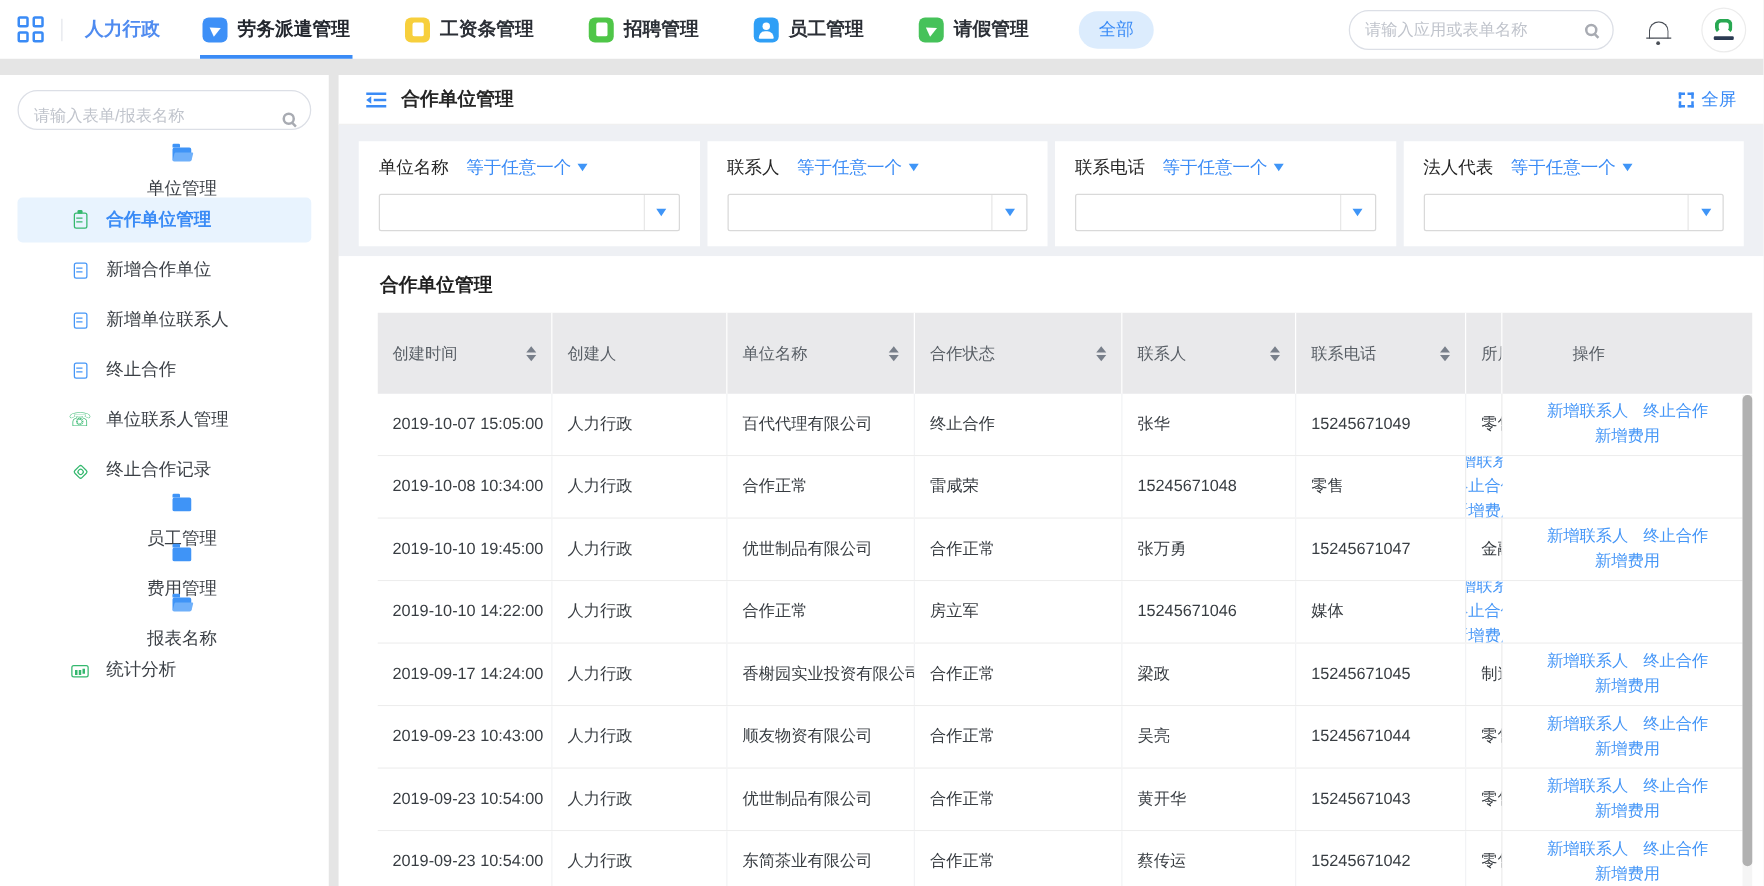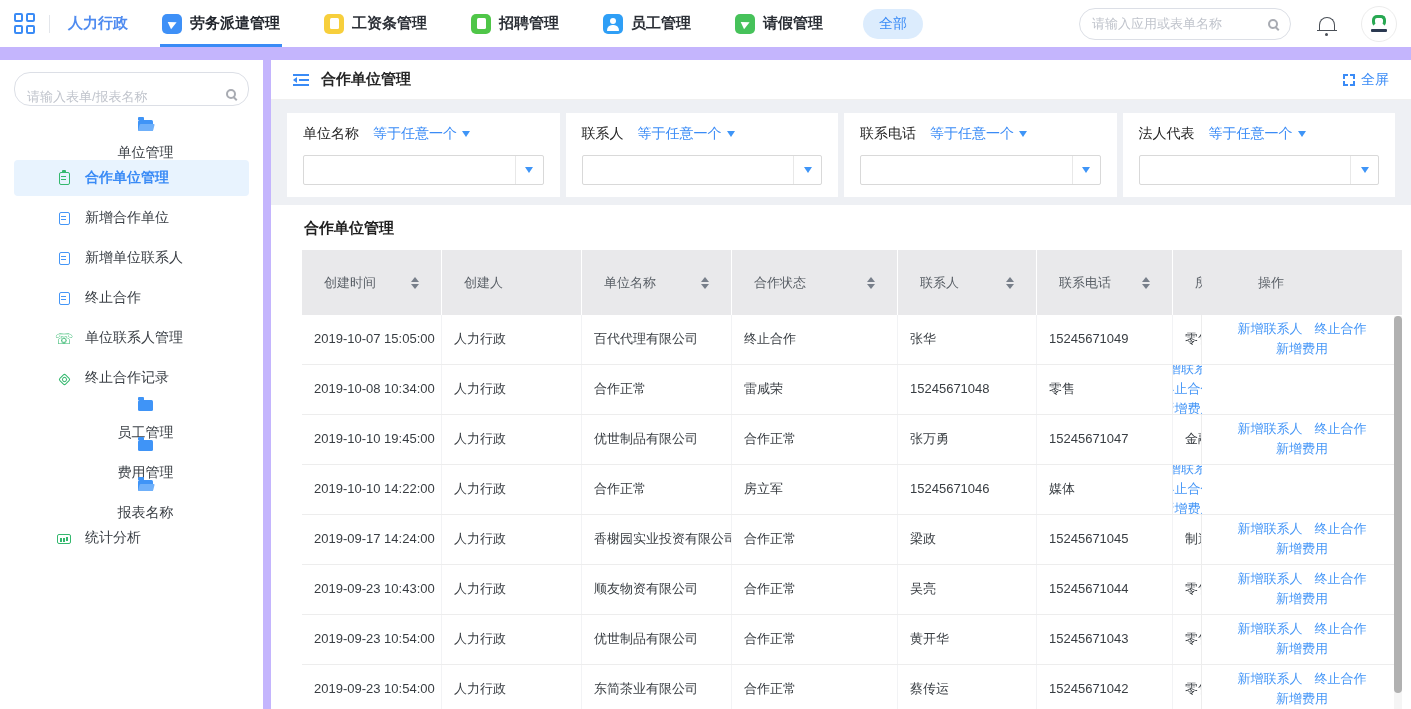--- a/index.html
+++ b/index.html
@@ -1,18 +1,18 @@
 <!DOCTYPE html>
 <html><head>
 <meta charset="utf-8">
 <style>
   * { margin:0; padding:0; box-sizing:border-box; }
   html,body { width:1411px; height:709px; overflow:hidden; }
   body { font-family:"Liberation Sans","DejaVu Sans",sans-serif; }
-  .app { position:relative; width:1411px; height:709px; background:#c4b5fd; overflow:hidden; }
+  .app { position:relative; width:1411px; height:709px; background:#e5e5e5; overflow:hidden; }
 
   
   .topbar { position:absolute; top:0; left:0; right:0; height:47px; background:#fff;
             display:flex; align-items:center; padding:0 14px; }
   .i-grid { display:grid; grid-template-columns:9px 9px; grid-template-rows:9px 9px; gap:3px; cursor:pointer; }
   .i-grid span { border:2px solid #3a8bf6; border-radius:2px; }
   .v-divider { width:1px; height:18px; background:#e3e6eb; margin:0 18px 0 14px; }
   .workspace { color:#4f8bf0; font-size:15px; font-weight:600; cursor:pointer; }
   .tabs { display:flex; gap:44px; margin-left:34px; height:47px; align-items:center;justify-content:center; }
   .tab { display:flex; align-items:center; gap:8px; height:47px; position:relative;
@@ -39,22 +39,22 @@
             border-radius:8px 8px 0 0; border-bottom:none; position:relative; cursor:pointer; flex:none; }
   .i-bell::before { content:''; position:absolute; left:-3px; right:-3px; top:12px; height:1.5px; background:#4a4f57; }
   .i-bell::after { content:''; position:absolute; left:5px; top:15px; width:3px; height:3px; border-radius:50%; background:#4a4f57; }
   .avatar { width:36px; height:36px; border-radius:50%; background:#fff; border:1px solid #ececec;
             display:flex; flex-direction:column; align-items:center; justify-content:center; gap:2px; cursor:pointer; flex:none; }
   .logo { width:14px; height:12px; border:3px solid #28a852; border-bottom-color:transparent; border-radius:5px; }
   .logo-text { width:16px; height:3px; background:#2b3a52; border-radius:1px; }
 
   
   .sidebar { position:absolute; top:60px; left:0; bottom:0; width:263px; background:#fff; }
-  .side-search { margin:12px 14px 4px; height:20px; border:1px solid #dcdfe6; border-radius:16px;
-                 display:flex; align-items:flex-start; padding:16px 12px; }
+  .side-search { margin:12px 14px 4px; height:32px; border:1px solid #dcdfe6; border-radius:16px;
+                 display:flex; align-items:flex-end; padding:3px 12px; }
   .tree { padding-top:8px; }
   .nav-item { height:40px; display:flex; align-items:center; gap:13px; font-size:14px; color:#3a3f45; cursor:pointer; }
   .nav-item.lvl0 { padding-left:28px;flex-direction:column; }
   .nav-item.lvl1 { padding-left:56px; }
   .nav-item.active { background:#e8f3fe; margin:2px 14px; border-radius:4px; height:36px;
                      padding-left:42px; color:#3a8bf6; font-weight:600; }
   .nav-icon { width:16px; display:flex; justify-content:center; flex:none; }
   .i-folder, .i-folder-open { width:15px; height:11px; background:#3f94f7; border-radius:1.5px; position:relative; margin-top:2px; }
   .i-folder::before, .i-folder-open::before { content:''; position:absolute; top:-3px; left:0; width:6px; height:3px;
                      background:#3f94f7; border-radius:1px 1px 0 0; }
@@ -108,21 +108,21 @@
            border-top:6px solid #3f95f7; }
   .f-select { height:30px; border:1px solid #d9d9d9; border-radius:2px; display:flex; background:#fff; cursor:pointer; }
   .f-input { flex:1; }
   .f-btn { width:28px; border-left:1px solid #e8e8e8; display:flex; align-items:center; justify-content:center; }
 
   .table-section { flex:1; display:flex; flex-direction:column; padding:12px 9px 0 31px; background:#fff; overflow:hidden; }
   .table-title { font-size:15px; font-weight:700; color:#1f1f1f; margin:2px 0 12px 2px; }
   .table-wrap { flex:1; position:relative; overflow:hidden;
                 --cols:140px 140px 150px 166px 139px 136px 29px minmax(0,1fr); }
   .thead { display:grid; grid-template-columns:var(--cols); }
-  .th { display:flex; align-items:center; justify-content:space-between; padding:0 22px; height:65px;
+  .th { display:flex; align-items:center; justify-content:space-between; padding:0 12px; height:65px;
         background:#e9e9eb; border-right:1px solid #fff; font-size:13px; color:#595f66; overflow:hidden; white-space:nowrap; }
   .th.th-ops { border-right:none; justify-content:flex-start; padding-left:56px; }
   .sort { display:flex; flex-direction:column; cursor:pointer; flex:none; margin-left:6px; }
   .s-up { width:0; height:0; border-left:4px solid transparent; border-right:4px solid transparent;
           border-bottom:5px solid #787f8a; margin-bottom:2px; }
   .s-down { width:0; height:0; border-left:4px solid transparent; border-right:4px solid transparent;
             border-top:5px solid #787f8a; }
   .tr { display:grid; grid-template-columns:var(--cols); border-bottom:1px solid #ededed; background:#fff; }
   .td { height:49px; line-height:48px; padding:0 8px 0 12px; font-size:13px; color:#383d42;
         white-space:nowrap; overflow:hidden; border-right:1px solid #f2f3f5; }

